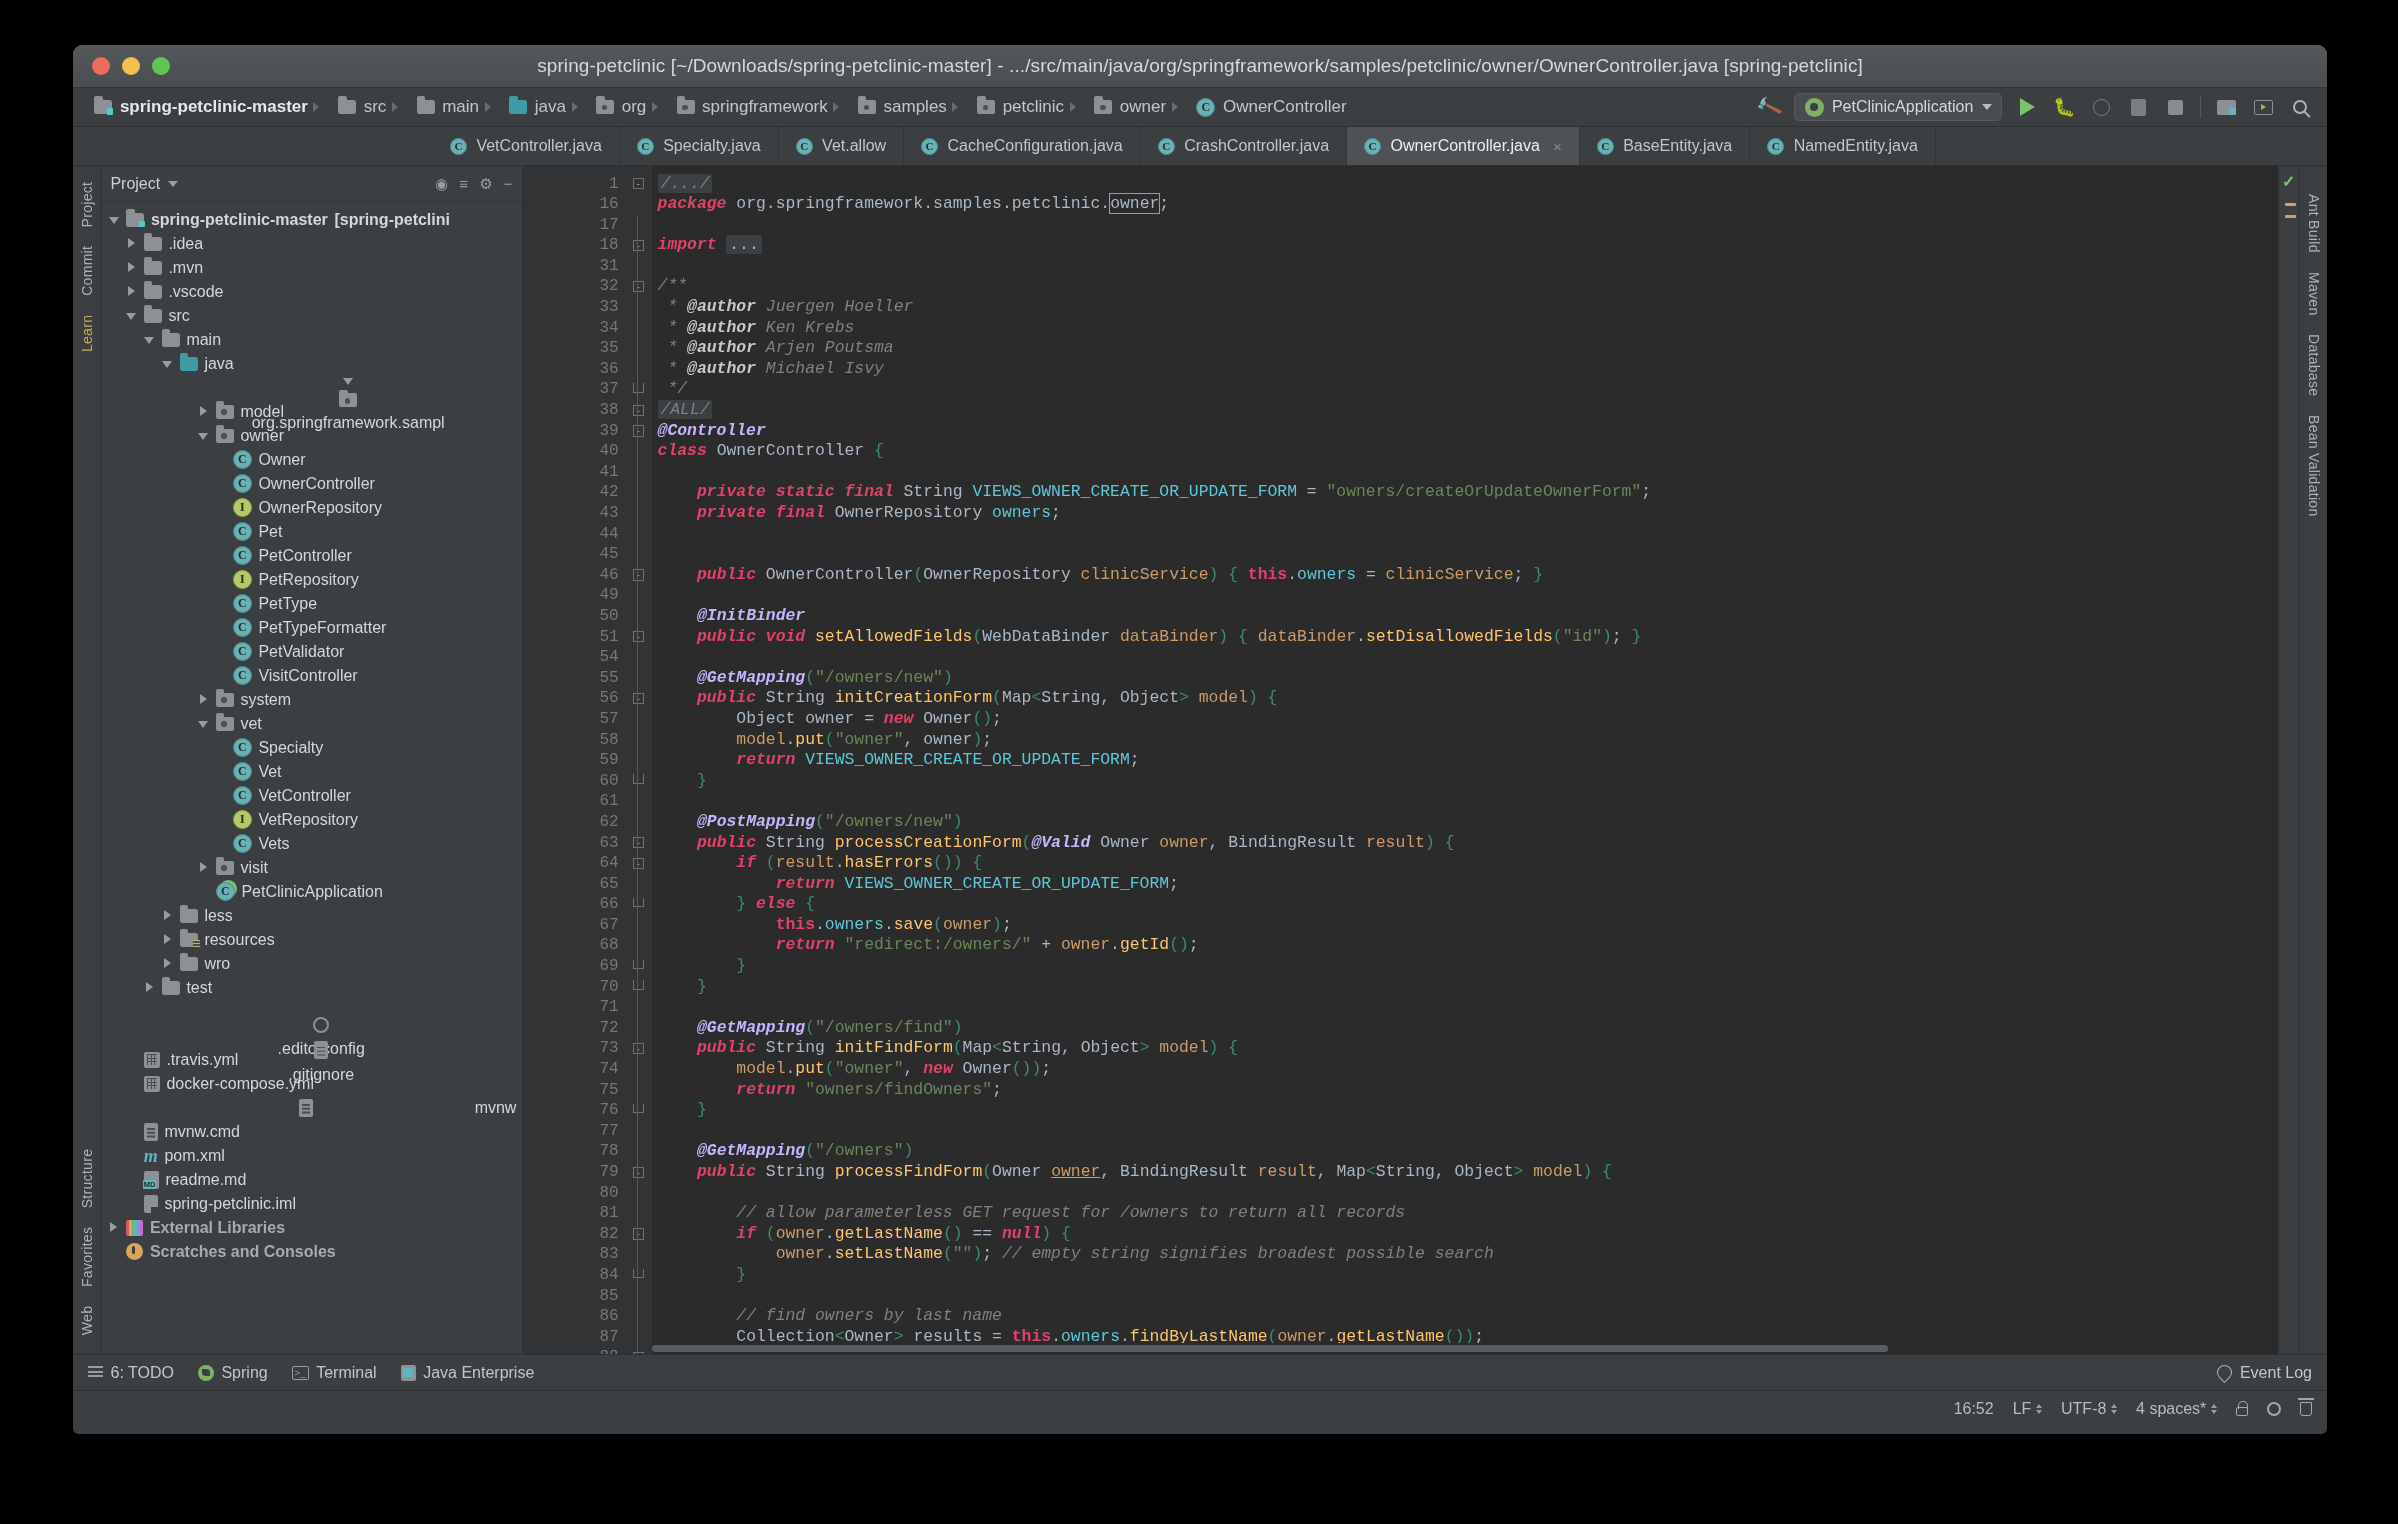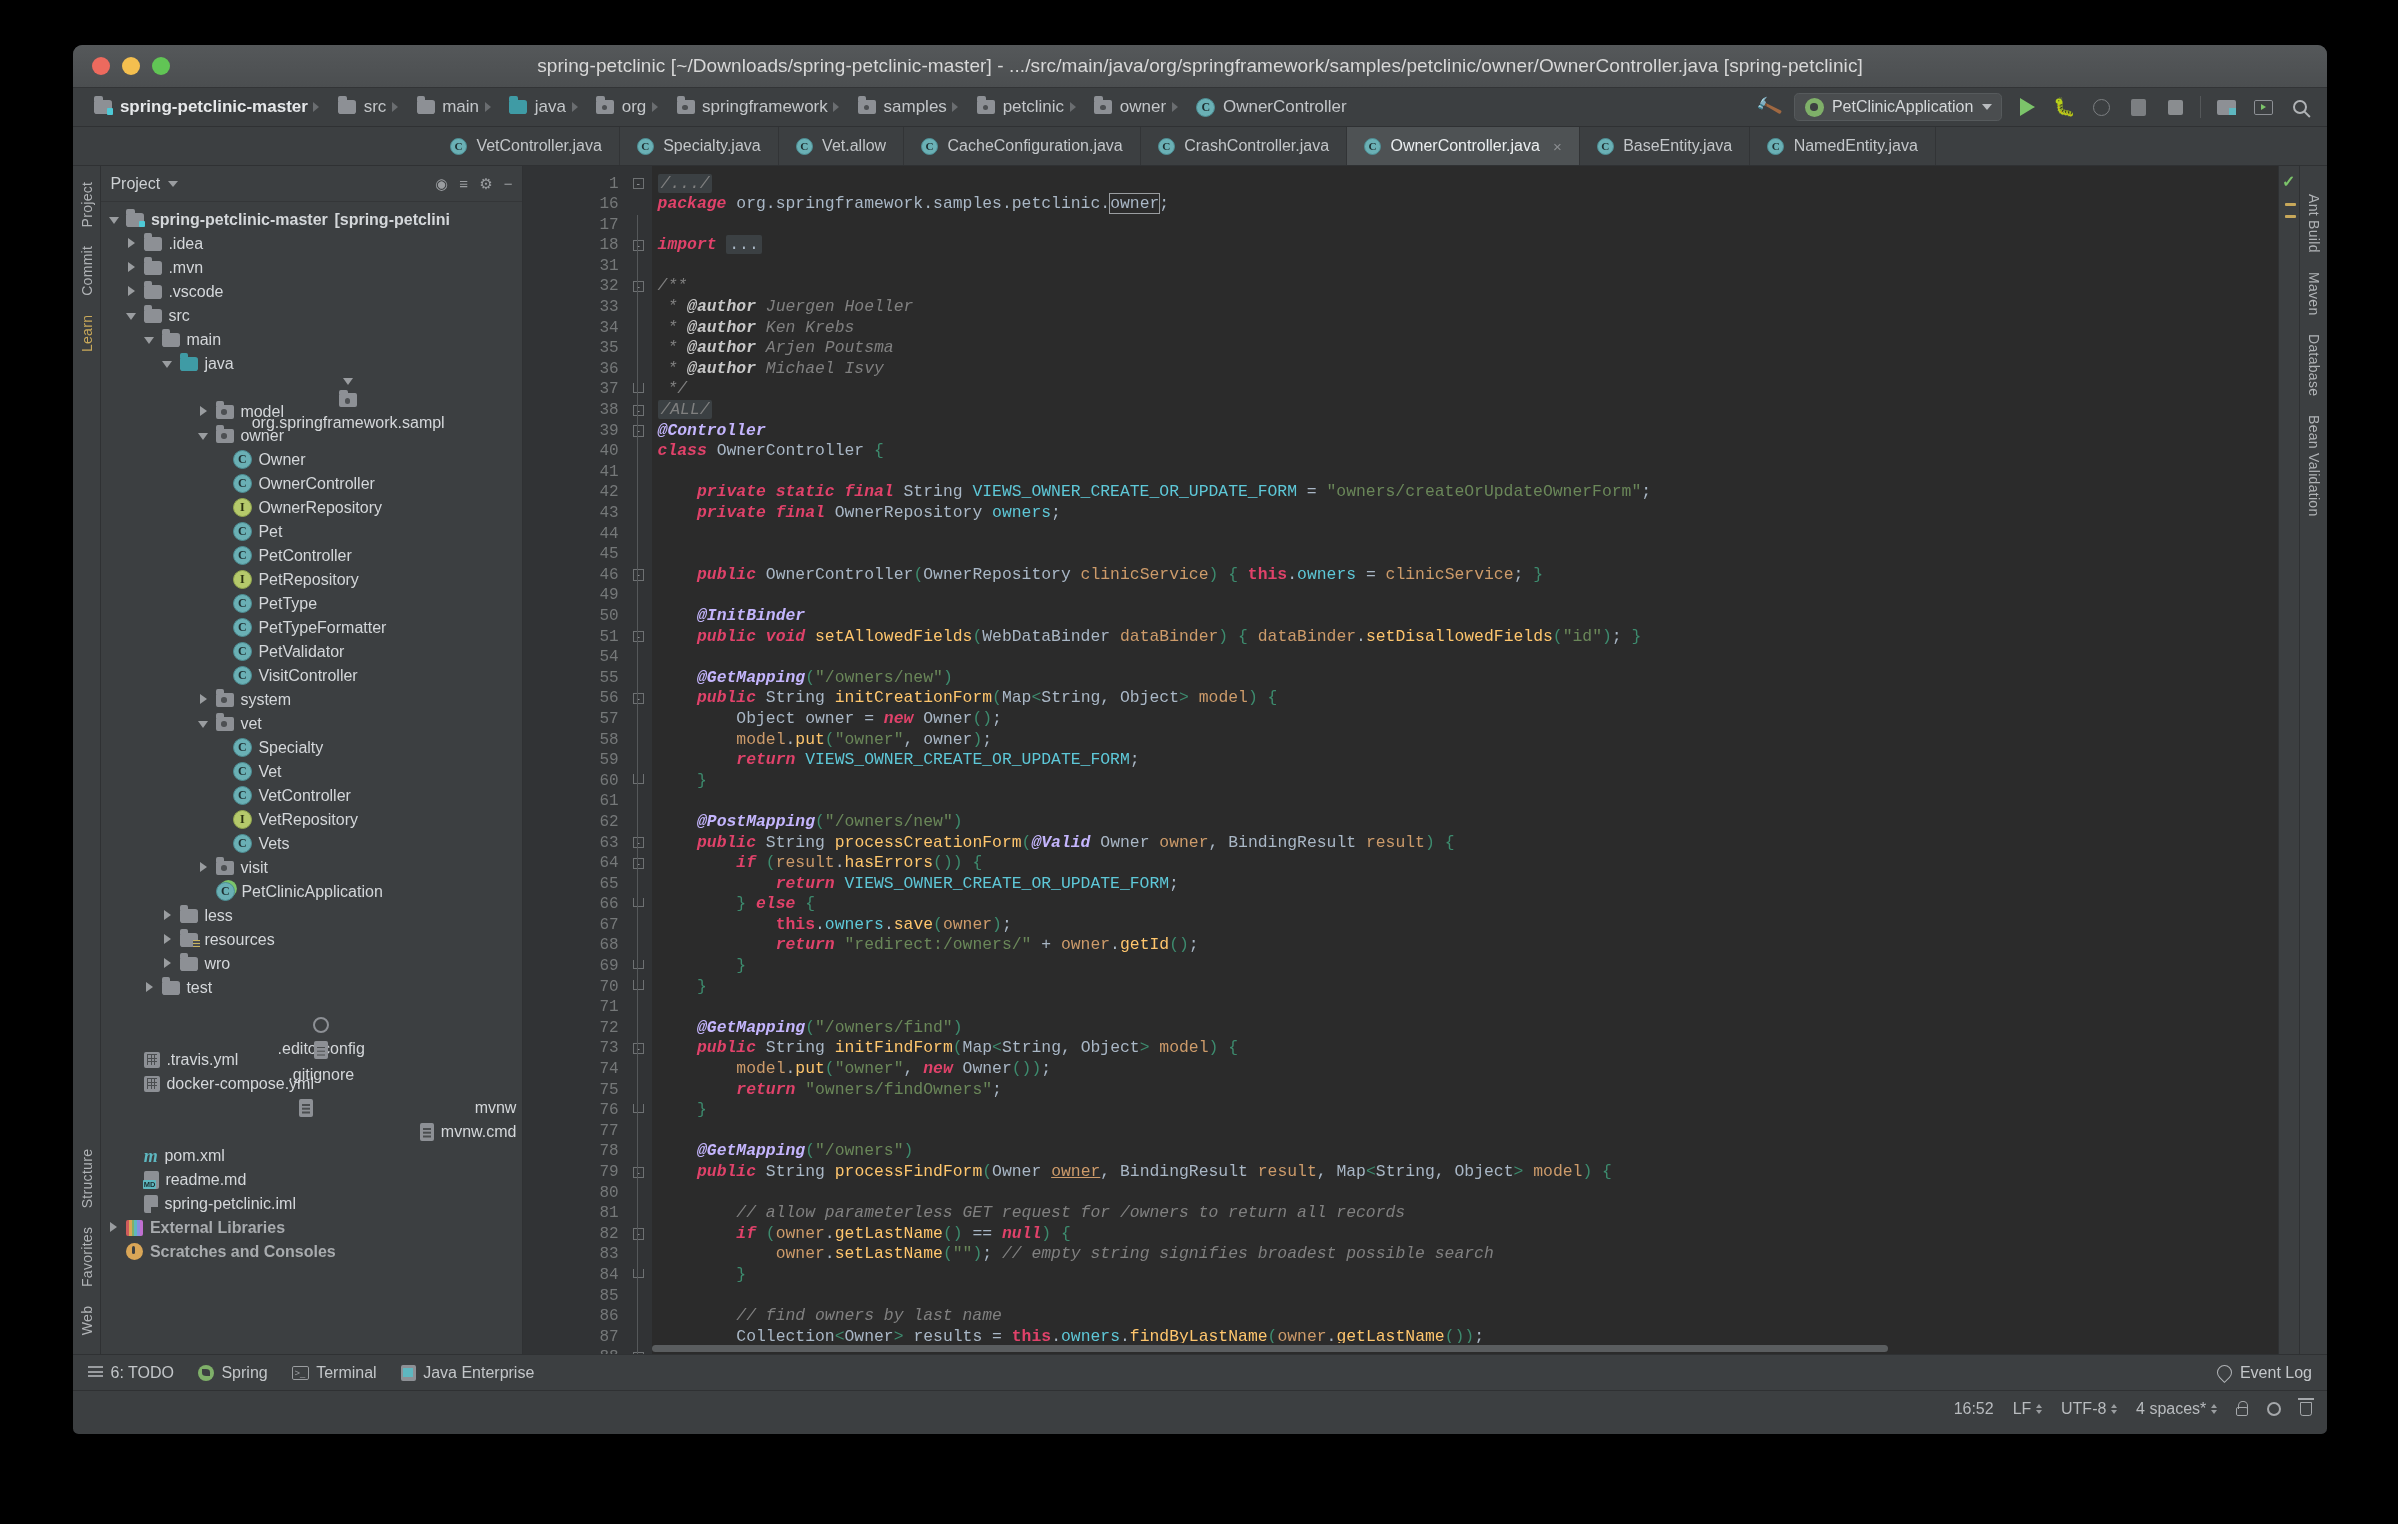--- a/index.html
+++ b/index.html
@@ -630,21 +630,21 @@
             <div class="row" style="padding-left: 25px;">
               <span class="arrow none"></span>
               <span class="ic ic-yml"></span>
               <span class="label">docker-compose.yml</span>
             </div>
             <div class="row" style="padding-left: 25px; justify-content: space-between;">
               <span class="arrow none"></span>
               <span class="ic ic-file"></span>
               <span class="label">mvnw</span>
             </div>
-            <div class="row" style="padding-left: 25px; justify-content: flex-end;">
+            <div class="row" style="padding-left: 25px;">
               <span class="arrow none"></span>
               <span class="ic ic-file"></span>
               <span class="label">mvnw.cmd</span>
             </div>
             <div class="row" style="padding-left: 25px;">
               <span class="arrow none"></span>
               <span class="ic ic-m">m</span>
               <span class="label">pom.xml</span>
             </div>
             <div class="row" style="padding-left: 25px;">

